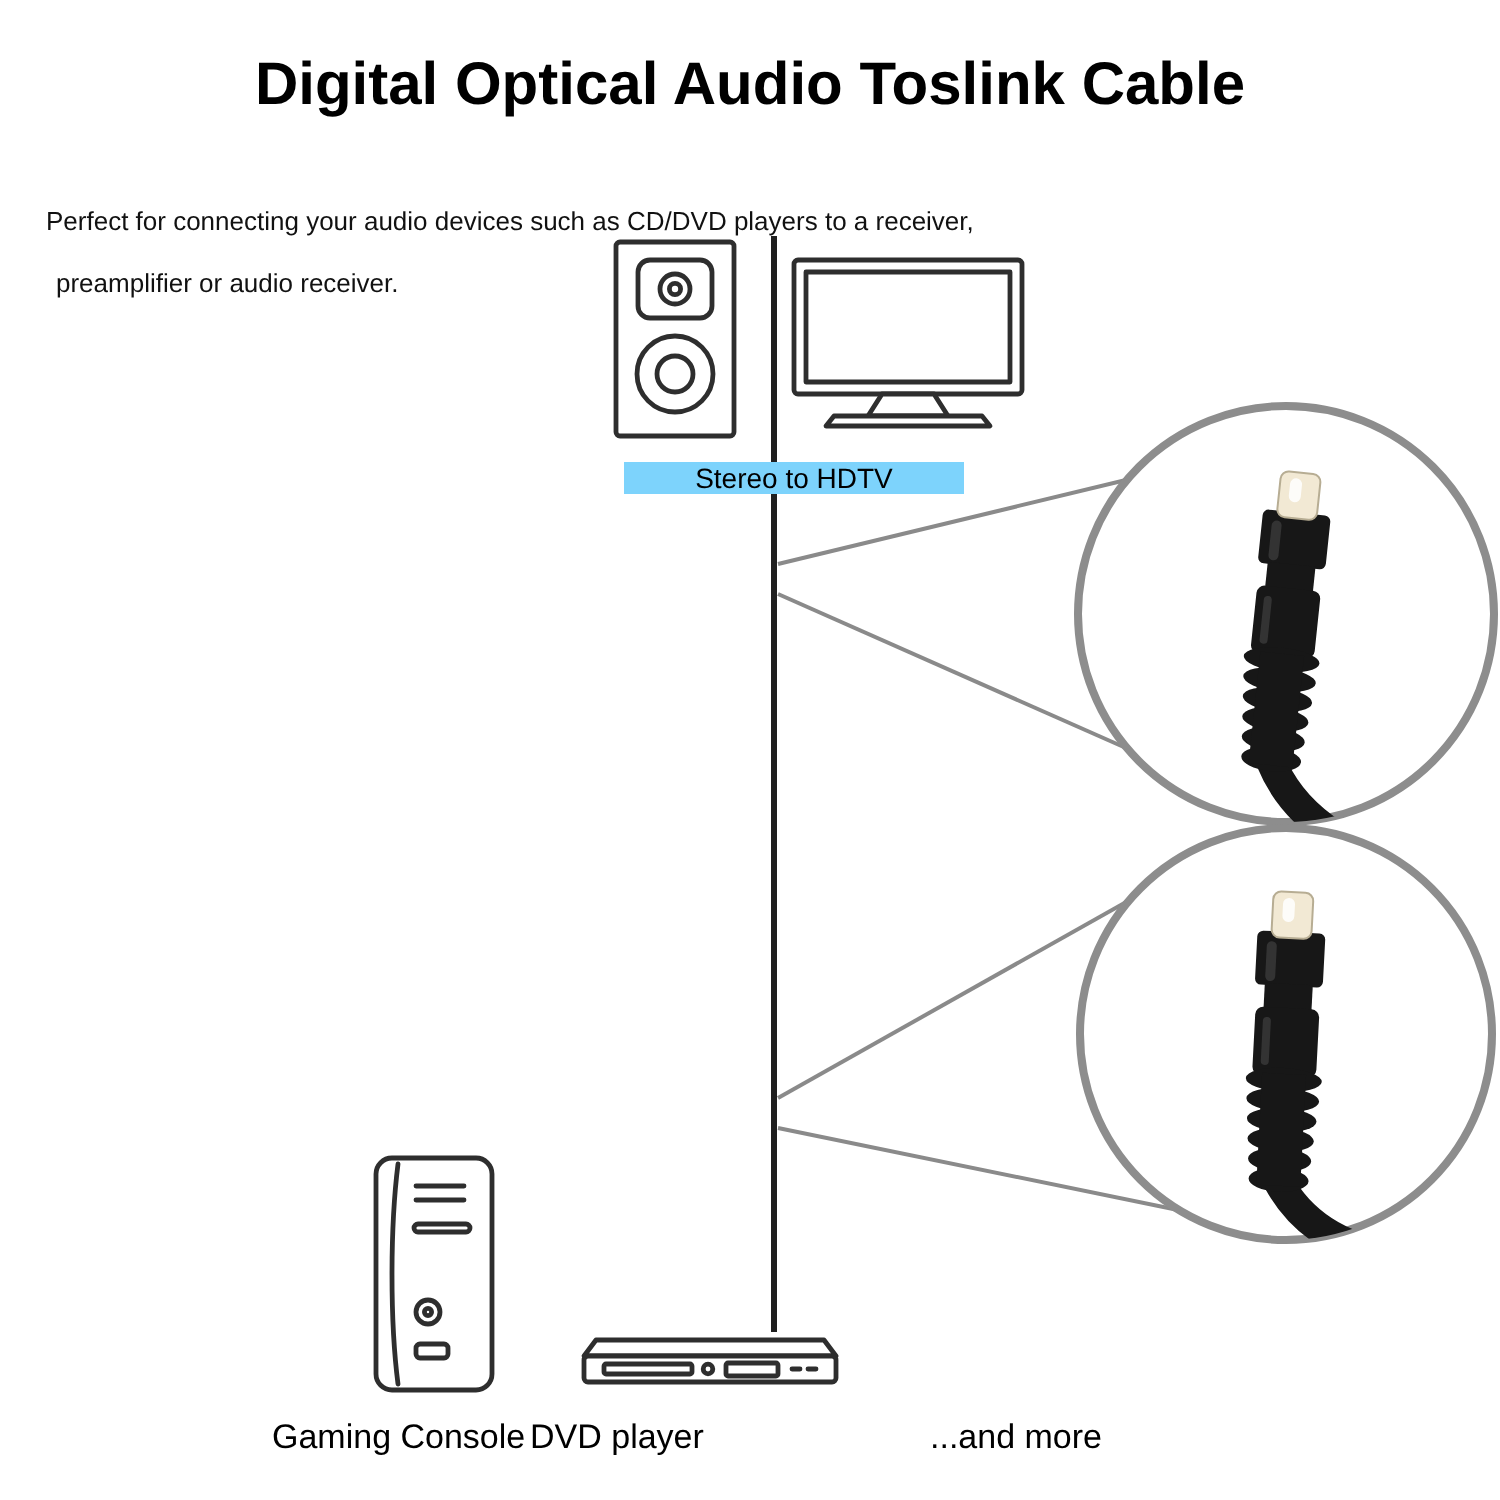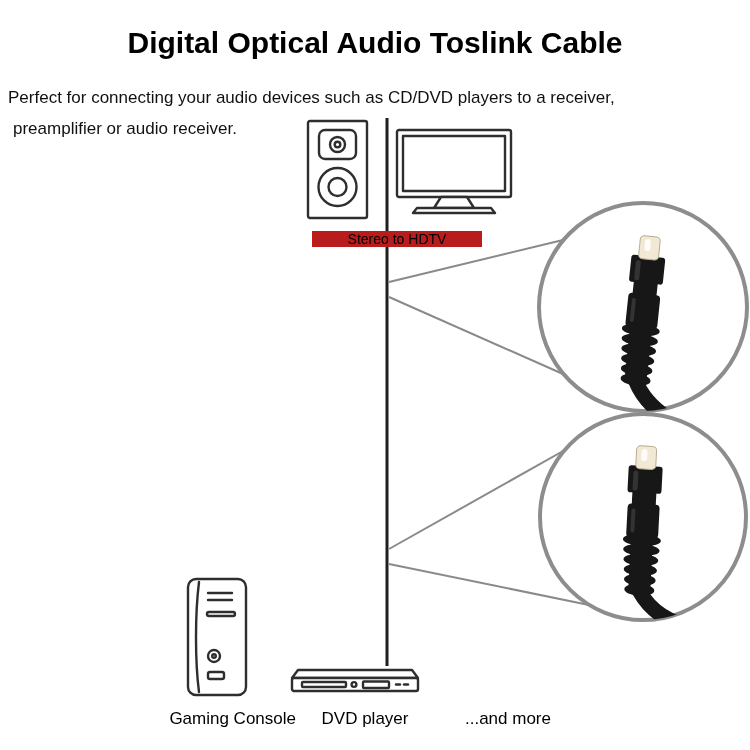--- a/index.html
+++ b/index.html
@@ -22,28 +22,28 @@
   .callout-circle { fill: #ffffff; stroke: #8d8d8d; stroke-width: 4; }
   .cbody { fill: #171717; stroke: none; }
   .ccable { fill: none; stroke: #171717; stroke-width: 15; stroke-linecap: round; }
   .ctip { fill: #f2e9d4; stroke: #b7ad93; stroke-width: 1; }
   .csheen { fill: #4a4a4a; opacity: 0.55; stroke: none; }
 
   h1.title {
     position: absolute; top: 26px; left: 0; width: 750px; margin: 0;
     text-align: center; font-size: 30px; font-weight: bold; color: #000;
   }
-  .desc { position: absolute; margin: 0; font-size: 17px; color: #111; }
+  .desc { position: absolute; margin: 15px; font-size: 13px; color: #111; }
   .desc.l1 { left: 8px; top: 88px; }
   .desc.l2 { left: 13px; top: 119px; }
 
   .label { position: absolute; color: #000; }
-  .label.stereo  { left: 312px; top: 231px; width: 170px; text-align: center; font-size: 14px; background: #b91c1c; }
-  .label.console { left: 136px; top: 709px; width: 160px; text-align: right; font-size: 17px; }
-  .label.dvd     { left: 265px; top: 709px; width: 160px; text-align: center; font-size: 17px; margin-left: 20px; }
+  .label.stereo  { left: 312px; top: 231px; width: 170px; text-align: center; font-size: 14px; background: #7dd3fc; }
+  .label.console { left: 136px; top: 709px; width: 160px; text-align: left; font-size: 17px; }
+  .label.dvd     { left: 265px; top: 709px; width: 160px; text-align: left; font-size: 17px; }
   .label.more    { left: 428px; top: 709px; width: 160px; text-align: center; font-size: 17px; }
 </style>
 </head>
 <body>
 
 <svg class="scene" width="750" height="750" viewBox="0 0 750 750">
   <defs>
     <clipPath id="clipTop">
         <circle cx="643" cy="307" r="104"></circle>
       </clipPath>

